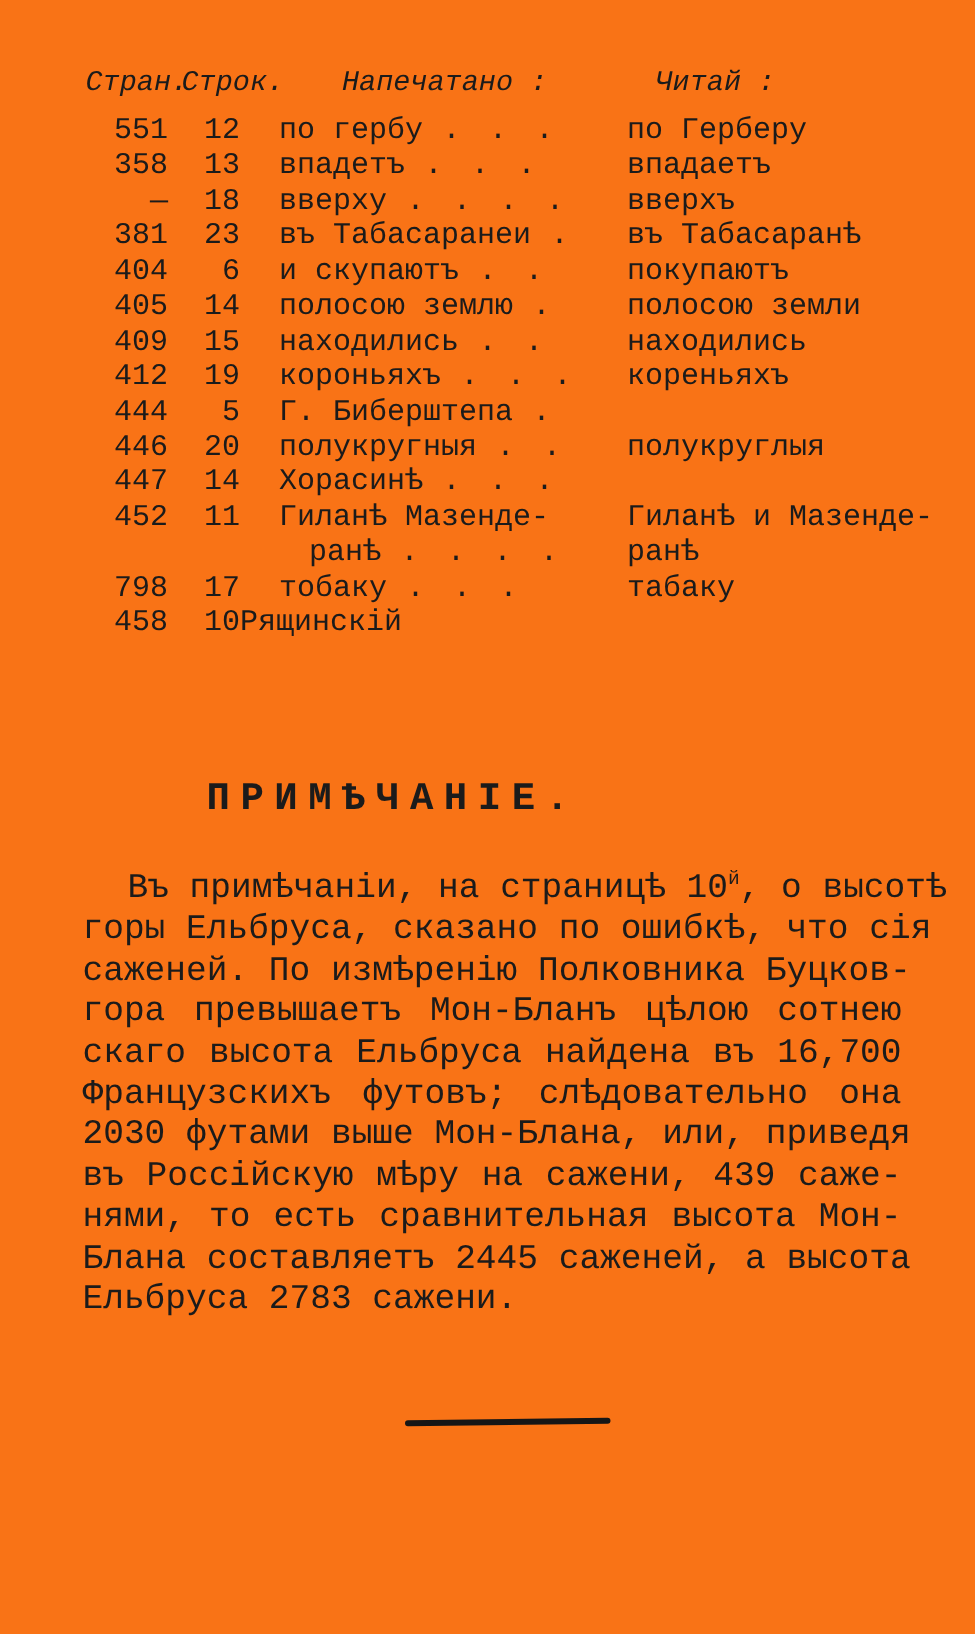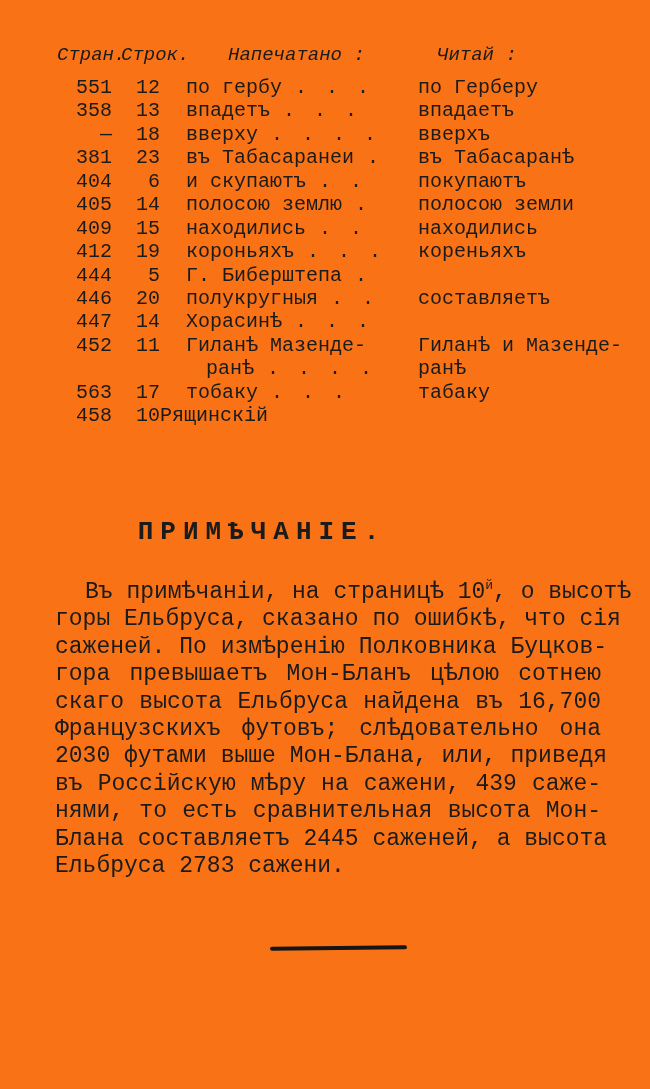--- a/index.html
+++ b/index.html
@@ -120,21 +120,21 @@
     <div class="erow">
       <span class="c1">444</span>
       <span class="c2">5</span>
       <span class="c3"><span>Г. Биберштепа</span><span class="dots">.</span></span>
     </div>
 
     <div class="erow">
       <span class="c1">446</span>
       <span class="c2">20</span>
       <span class="c3"><span>полукругныя</span><span class="dots">..</span></span>
-      <span class="c4">составляетъ</span>
+      <span class="c4">полукруглыя</span>
     </div>
 
     <div class="erow">
       <span class="c1">447</span>
       <span class="c2">14</span>
       <span class="c3"><span>Хорасинѣ</span><span class="dots">...</span></span>
     </div>
 
     <div class="erow">
       <span class="c1">452</span>
@@ -144,21 +144,21 @@
     </div>
 
     <div class="erow cont">
       <span class="c1"></span>
       <span class="c2"></span>
       <span class="c3"><span>ранѣ</span><span class="dots">....</span></span>
       <span class="c4">ранѣ</span>
     </div>
 
     <div class="erow">
-      <span class="c1">563</span>
+      <span class="c1">798</span>
       <span class="c2">17</span>
       <span class="c3"><span>тобаку</span><span class="dots">...</span></span>
       <span class="c4">табаку</span>
     </div>
 
     <div class="erow">
       <span class="c1">458</span>
       <span class="c2">10</span>
       <span class="c4">Рящинскій</span>
     </div>

